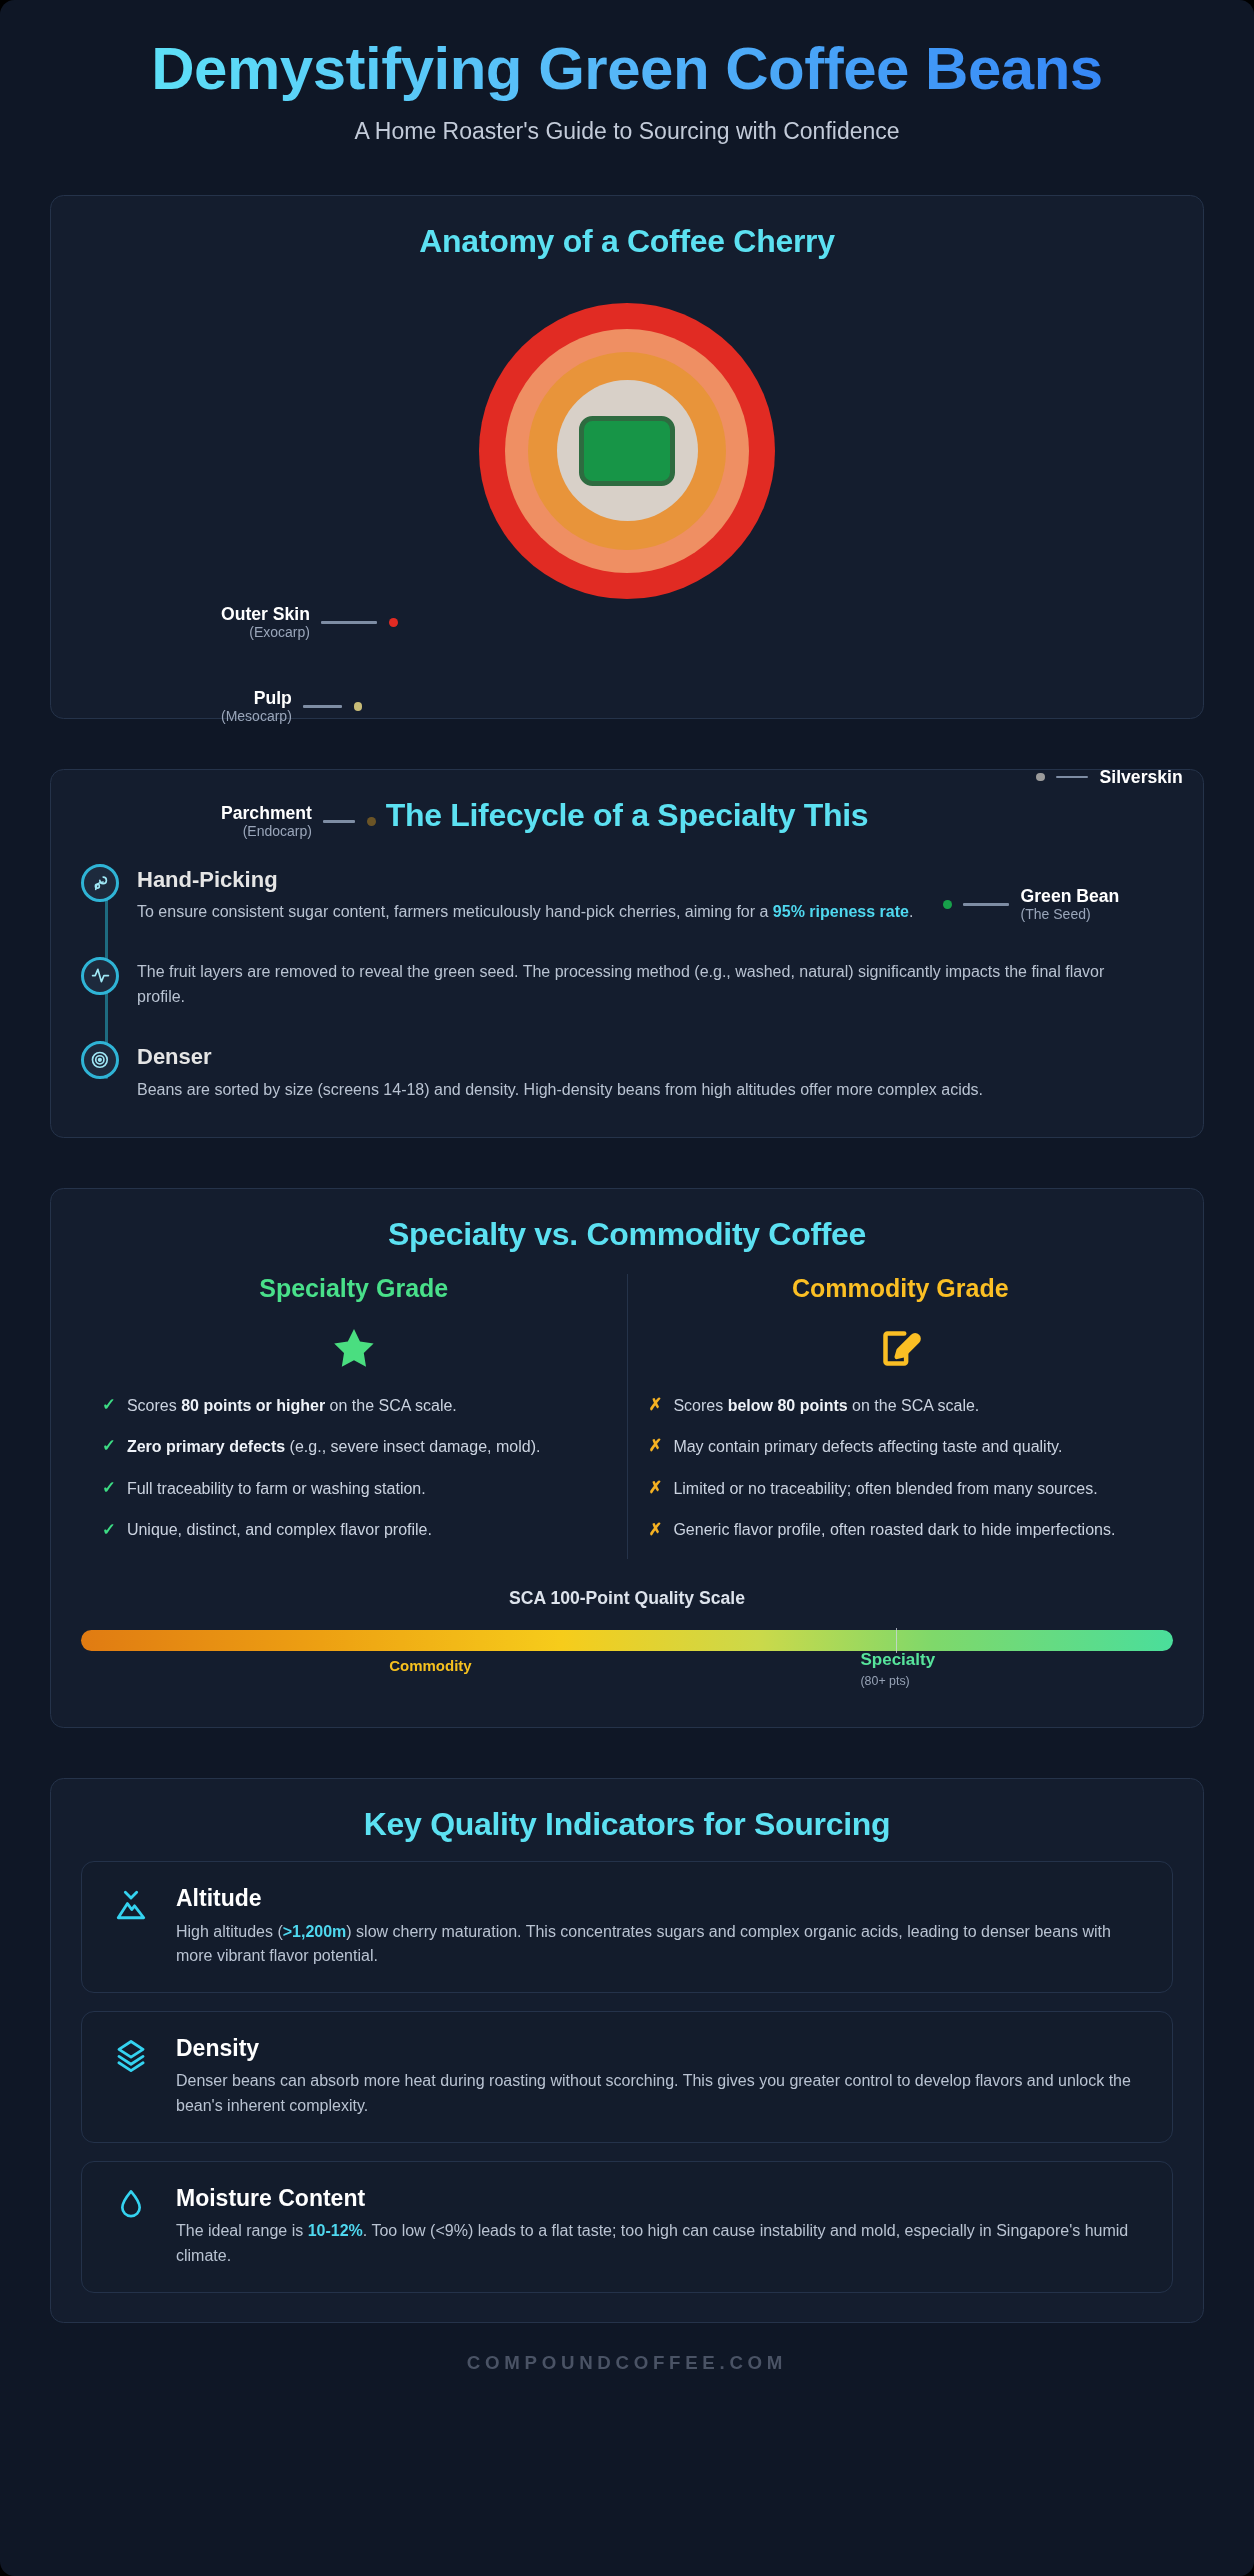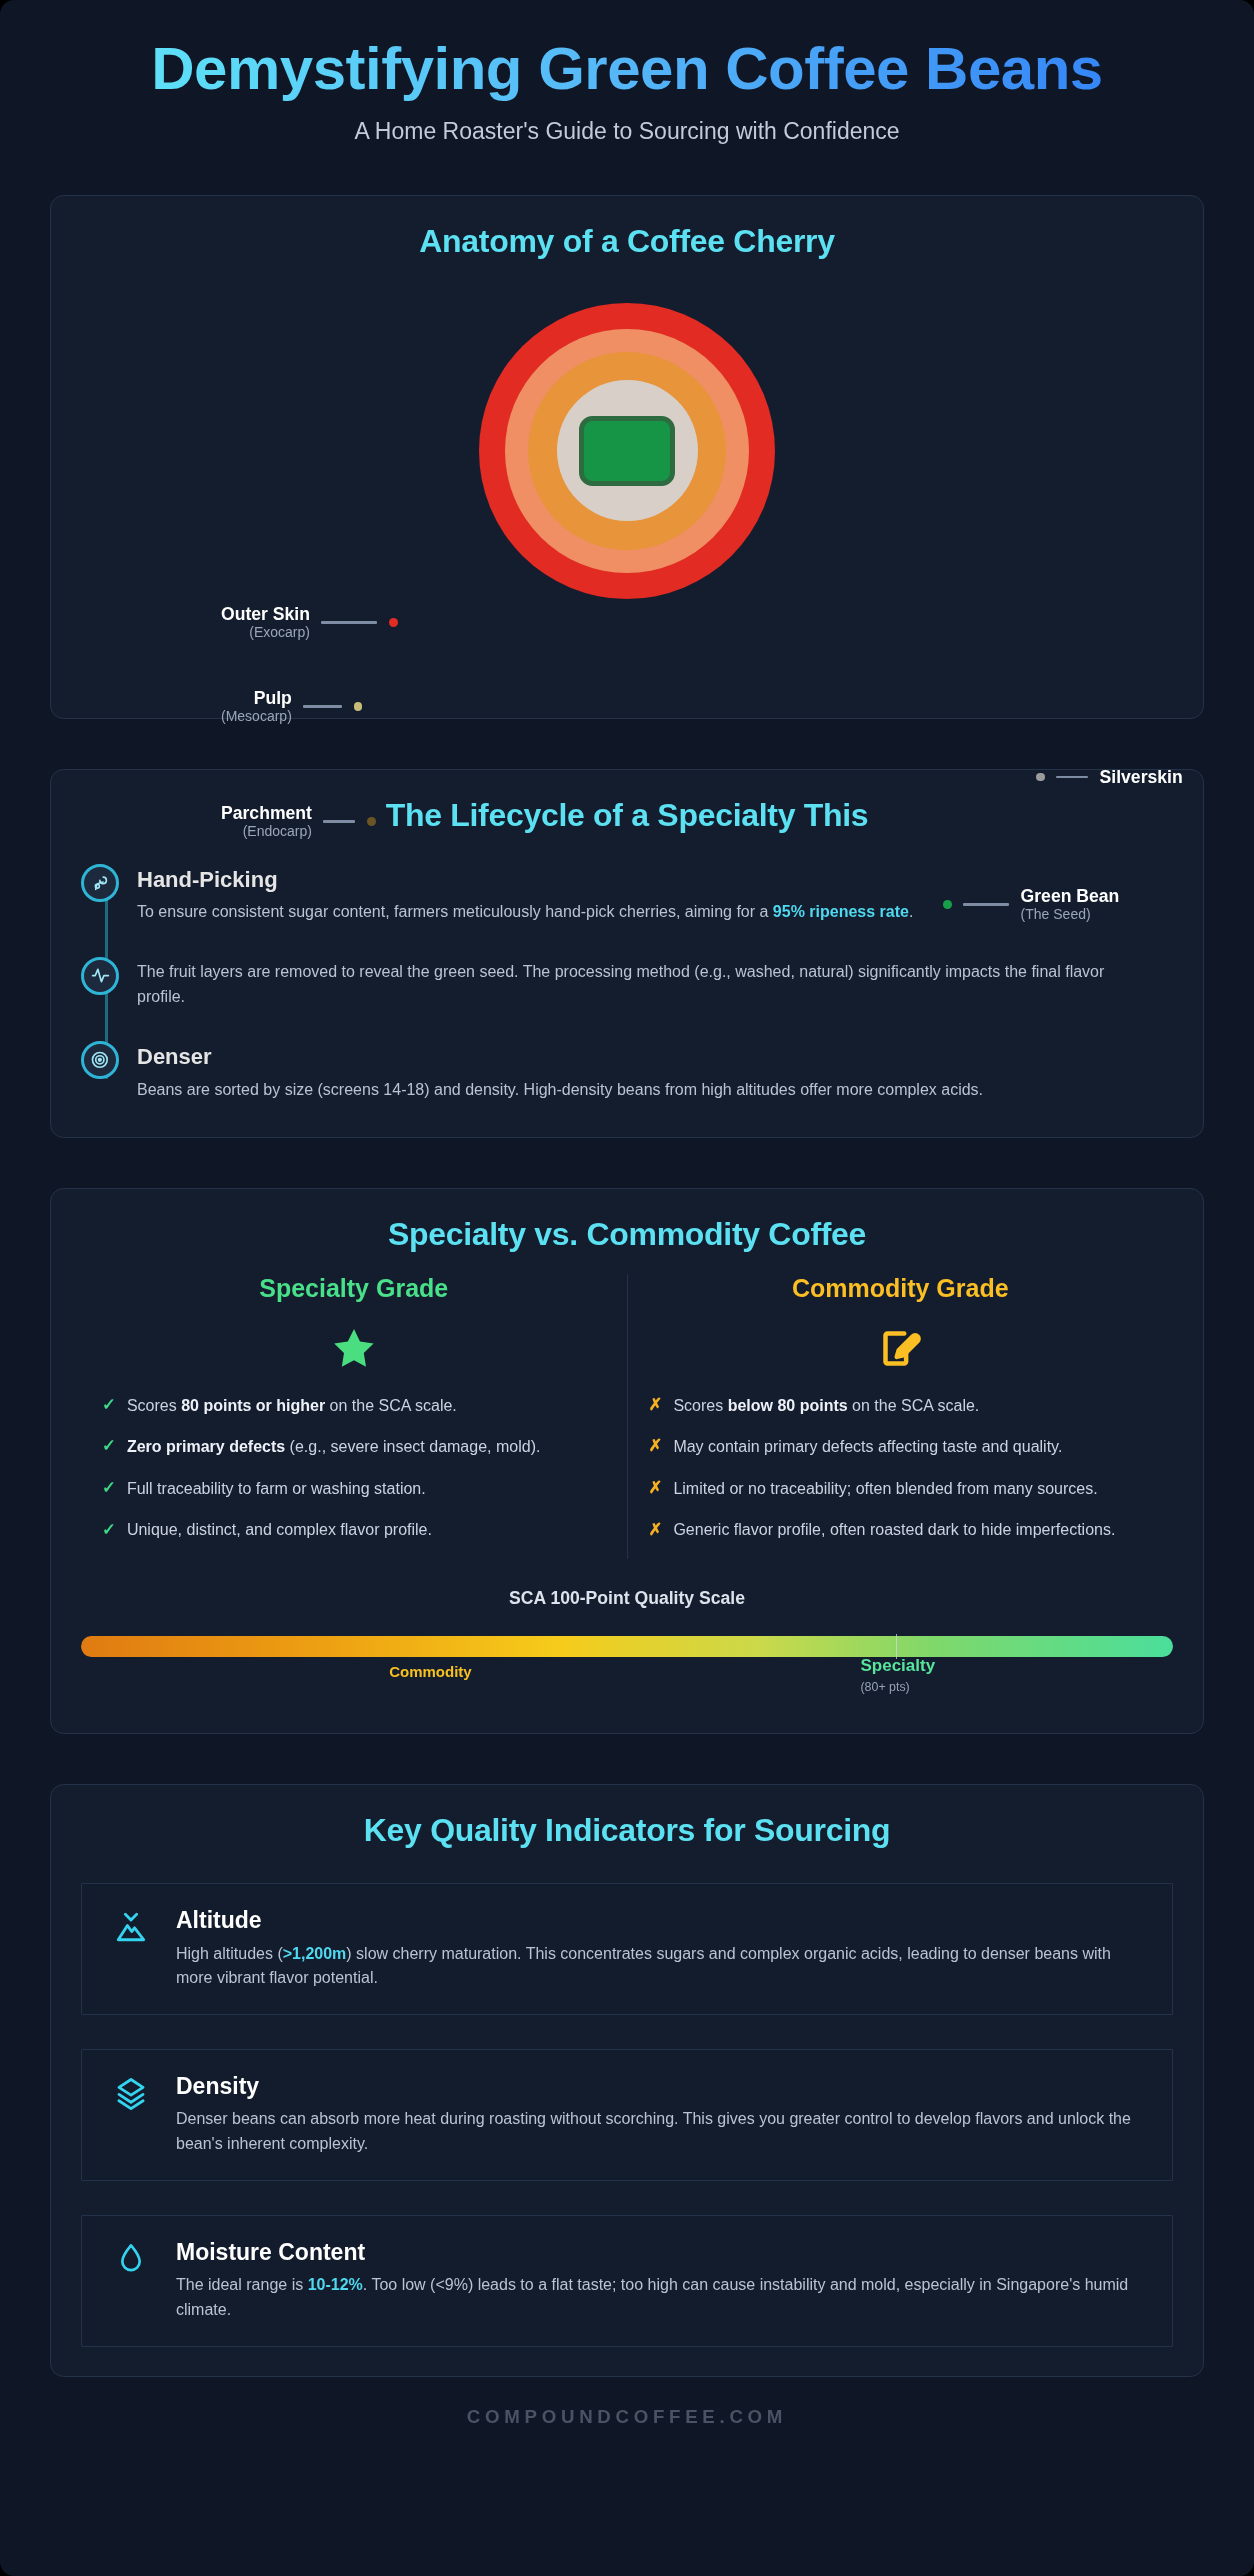--- a/index.html
+++ b/index.html
@@ -91,38 +91,38 @@
   .cmp-ico{height:62px;display:flex;align-items:center;justify-content:center;margin-bottom:13.5px;}
   .cmp-list{list-style:none;}
   .cmp-li{display:flex;gap:11.4px;margin-bottom:17.6px;align-items:flex-end;}
   .cmp-mark{font-size:16.6px;font-weight:700;line-height:1.45;flex:none;width:13.5px;}
   .cmp-mark.good{color:#3ddc84;}
   .cmp-mark.bad{color:#f5b122;}
   .cmp-txt{font-size:16px;line-height:1.45;color:#cbd3e0;text-align:center;}
   .cmp-txt b{color:#eef2f8;font-weight:700;}
 
   .scale-wrap{margin-top:29px;}
-  .scale-title{text-align:center;font-size:17.6px;font-weight:700;color:#dde3ec;margin-bottom:27px;}
+  .scale-title{text-align:center;font-size:17.6px;font-weight:700;color:#dde3ec;margin-bottom:21px;}
   .scale-bar{
     position:relative;height:21px;border-radius:10.4px;
     background:linear-gradient(90deg,#e07b12 0%,#eda012 22%,#f6cc1b 44%,#cbd94a 62%,#7fd86a 78%,#4ade9b 100%);
   }
   .scale-tick{position:absolute;left:74.6%;top:-2.1px;width:1.6px;height:25px;background:#cfd6e2;opacity:.75;}
   .scale-lbls{position:relative;height:47px;}
   .s-lbl{position:absolute;text-align:left;}
   .s-commodity{left:32%;top:6.2px;transform:translateX(-50%);font-size:15px;font-weight:700;color:#f6c11f;}
   .s-specialty{left:74.8%;top:-1px;transform:translateX(-50%);}
   .s-specialty .n{font-size:17px;font-weight:700;color:#57e49b;}
   .s-specialty .p{font-size:12.4px;color:#96a2b5;margin-top:4.1px;}
 
   
   .ind{
     display:flex;gap:21px;align-items:flex-start;
-    background:#131c2c;border:1px solid #24324a;border-radius:1px;
-    padding:23px 25px;margin-top:34px;
+    background:#131c2c;border:1px solid #24324a;border-radius:13px;
+    padding:23px 25px;margin-top:18px;
   }
   .ind-ico{width:48px;flex:none;display:flex;align-items:center;justify-content:center;padding-top:3.1px;}
   .ind-h{font-size:23px;font-weight:700;color:#ffffff;margin-bottom:7.3px;}
   .ind-p{font-size:16px;line-height:1.55;color:#b9c3d2;}
 
   .footer{
     text-align:center;font-size:18.7px;font-weight:700;
     letter-spacing:4.7px;color:#4a5365;padding:29px 0 24px;
   }
 </style>

